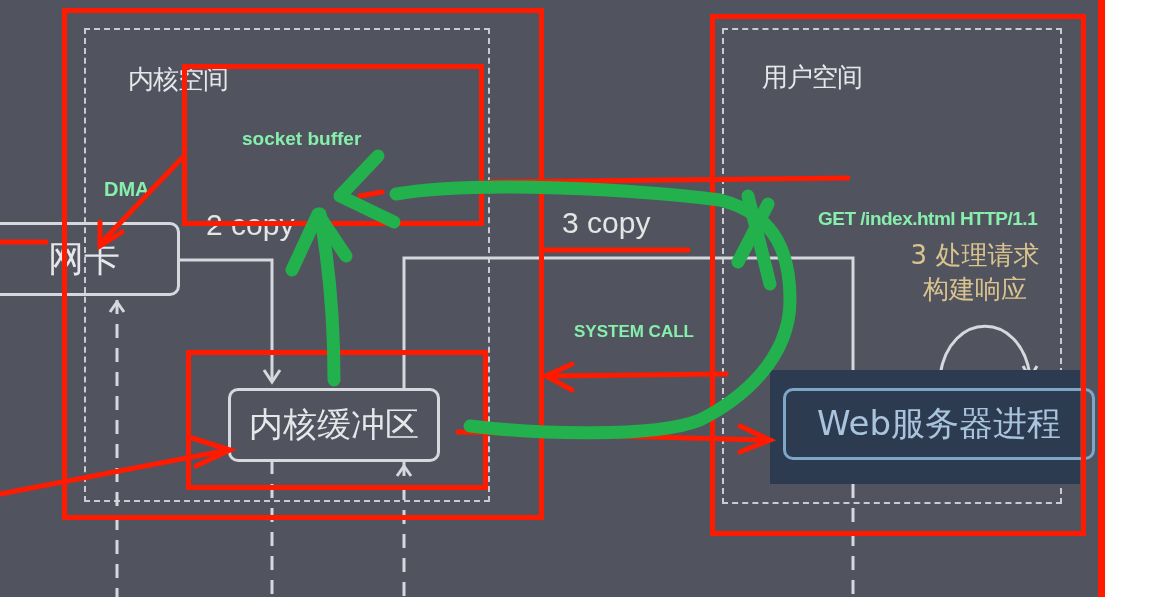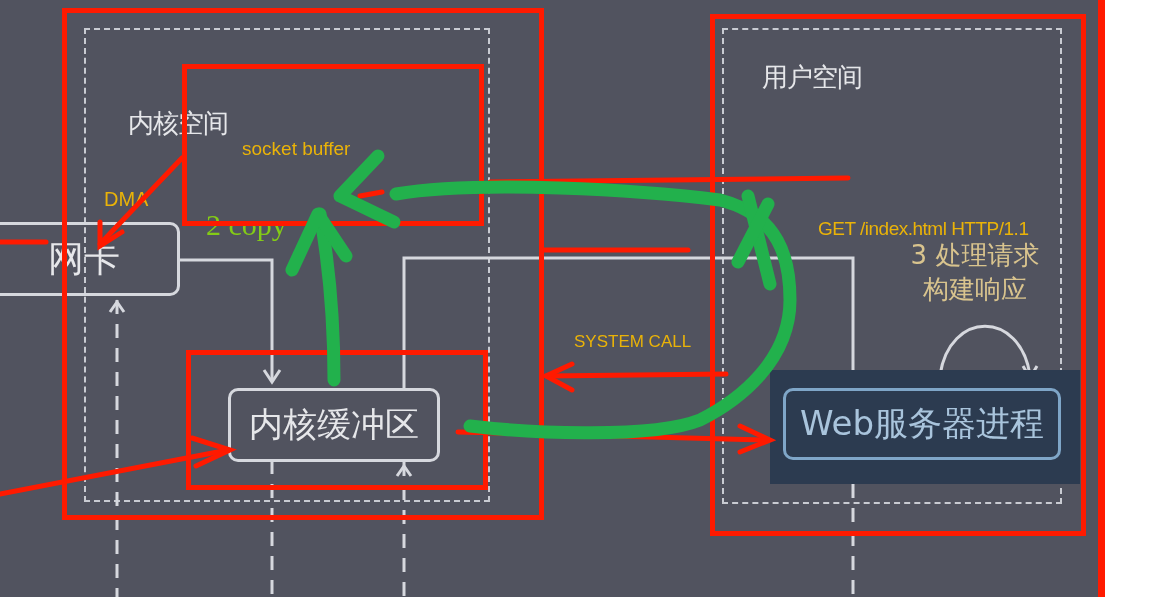--- a/index.html
+++ b/index.html
@@ -3,22 +3,22 @@
 <meta charset="utf-8">
 <style>
   html,body{margin:0;padding:0;}
   body{width:1156px;height:597px;background:#ffffff;position:relative;overflow:hidden;font-family:"DejaVu Sans",sans-serif;}
   #canvas{position:absolute;left:0;top:0;width:1105px;height:597px;background:#51535f;overflow:hidden;}
   .abs{position:absolute;}
   .dashbox{position:absolute;border:2px dashed #c9cbd2;}
   .redbox{position:absolute;border:5px solid #ff1a00;box-sizing:border-box;}
   .node{position:absolute;border:3px solid #d6d8de;border-radius:10px;color:#e6e7ea;box-sizing:border-box;display:flex;align-items:center;justify-content:center;}
   .lbl-cn{position:absolute;color:#e6e7ea;font-size:26px;letter-spacing:-1px;}
-  .red-txt{position:absolute;color:#eab308;font-weight:normal;font-family:"Liberation Sans",sans-serif;margin-top:10px;}
-  .copy-txt{position:absolute;color:#84cc16;font-size:30px;font-family:Liberation Serif, serif;text-align:right;}
+  .red-txt{position:absolute;color:#86efac;font-weight:bold;font-family:"Liberation Sans",sans-serif;}
+  .copy-txt{position:absolute;color:#e5e5e5;font-size:30px;font-family:Liberation Sans, sans-serif;text-align:right;}
   .step-txt{position:absolute;color:#d9c48e;font-size:26px;text-align:center;line-height:34px;}
   svg{position:absolute;left:0;top:0;}
 </style>
 </head>
 <body>
 
 <div id="canvas">
 
   <div class="dashbox" style="left:84px;top:28px;width:402px;height:470px;"></div>
   <div class="dashbox" style="left:722px;top:28px;width:336px;height:472px;"></div>
@@ -40,34 +40,35 @@
     <g stroke="#d6d8de" stroke-width="3" fill="none">
       <polyline points="264,370 272,382 280,370"></polyline>
       <polyline points="110,312 117,302 124,312"></polyline>
       <polyline points="397,476 404,466 411,476"></polyline>
       <polyline points="1023,366 1030,378 1037,366"></polyline>
     </g>
   </svg>
 
   <div class="abs" style="left:770px;top:370px;width:310px;height:114px;background:#2c3b50;"></div>
 
-  <div class="lbl-cn" style="left:128px;top:62px;margin-top:44px;">内核空间</div>
+  <div class="lbl-cn" style="left:128px;top:62px;">内核空间</div>
   <div class="lbl-cn" style="left:762px;top:60px;">用户空间</div>
 
   <div class="node" style="left:-12px;top:222px;width:192px;height:74px;font-size:36px;">
     <span>网卡</span>
   </div>
   <div class="node" style="left:228px;top:388px;width:212px;height:74px;font-size:34px;">
     <span>内核缓冲区</span>
   </div>
-  <div class="node" style="left:783px;top:388px;width:278px;height:72px;font-size:34px;border-color:#7fa6c8;color:#a9c4dc;">
+  <div class="node" style="left:783px;top:388px;width:312px;height:72px;font-size:34px;border-color:#7fa6c8;color:#a9c4dc;">
     <span>Web服务器进程</span>
   </div>
 
   <div class="copy-txt" style="left:206px;top:208px;">2 copy</div>
+  <div class="copy-txt" style="left:562px;top:206px;">3 copy</div>
 
   <div class="step-txt" style="left:900px;top:238px;width:150px;">
     <div>3 处理请求</div>
     <div>构建响应</div>
   </div>
 
   <div class="redbox" style="left:62px;top:8px;width:482px;height:512px;"></div>
   <div class="redbox" style="left:182px;top:64px;width:302px;height:162px;"></div>
   <div class="redbox" style="left:186px;top:350px;width:302px;height:140px;"></div>
   <div class="redbox" style="left:710px;top:14px;width:376px;height:522px;"></div>

